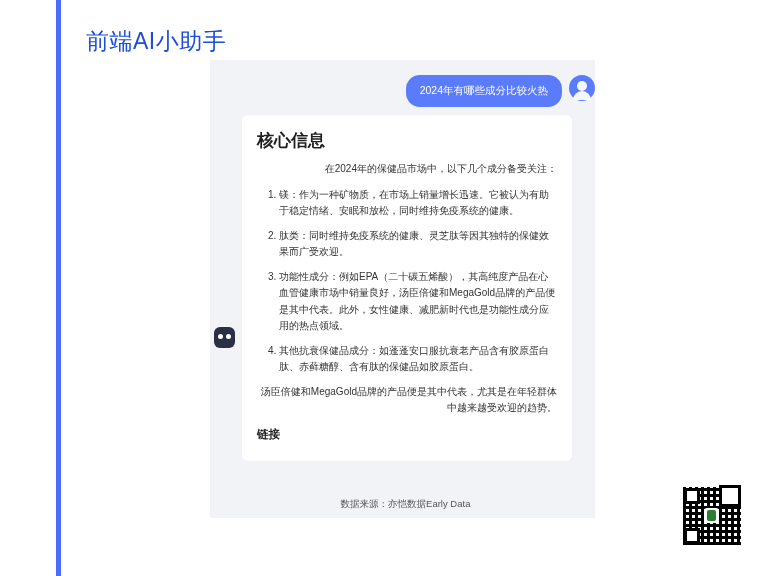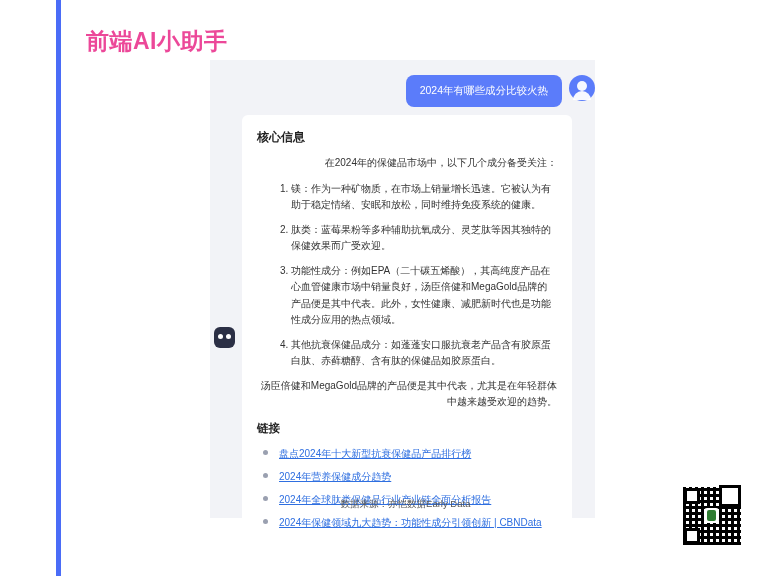--- a/index.html
+++ b/index.html
@@ -20,22 +20,22 @@
     top: 0;
     width: 5px;
     height: 576px;
     background: #4a6cf7;
   }
   .page-title {
     position: absolute;
     left: 86px;
     top: 26px;
     font-size: 23px;
-    font-weight: bold;
-    color: #ec4899;
+    font-weight: normal;
+    color: #1d4ed8;
     letter-spacing: 0.5px;
     white-space: nowrap;
   }
   .chat-panel {
     position: absolute;
     left: 210px;
     top: 60px;
     width: 385px;
     height: 458px;
     background: #f2f3f7;
@@ -46,21 +46,21 @@
     right: 0px;
     top: 15px;
     display: flex;
     align-items: flex-start;
   }
   .user-bubble {
     background: #5b7cfa;
     color: #ffffff;
     font-size: 10.5px;
     padding: 9px 14px;
-    border-radius: 8px;
+    border-radius: 14px;
     white-space: nowrap;
     line-height: 1.3;
   }
   .user-avatar {
     width: 26px;
     height: 26px;
     border-radius: 50%;
     background: #5b7cfa;
     margin-left: 7px;
     position: relative;
@@ -114,42 +114,41 @@
     left: 32px;
     top: 55px;
     width: 330px;
     background: #ffffff;
     border-radius: 6px;
     padding: 14px 15px 12px 15px;
     box-sizing: border-box;
     color: #2a2a2a;
   }
   .card-h {
-    font-size: 12px;
+    font-size: 17px;
     font-weight: bold;
     color: #1f1f1f;
     margin: 0 0 9px 0;
   }
   .card-p {
     font-size: 10px;
     line-height: 1.55;
     margin: 0 0 10px 0;
     color: #333333;
     text-align: right;
   }
   ol.items {
     margin: 0 0 9px 0;
     padding-left: 22px;
   }
   ol.items > li {
     font-size: 10px;
     line-height: 1.62;
     margin-bottom: 9px;
     color: #333333;
-    margin-left: 12px;
   }
   .card-h2 {
     font-size: 11.5px;
     font-weight: bold;
     color: #1f1f1f;
     margin: 12px 0 7px 0;
   }
   ul.links {
     margin: 0;
     padding-left: 22px;
@@ -233,32 +232,26 @@
   <div class="bot-avatar">
     <span class="eye l"></span>
     <span class="eye r"></span>
   </div>
 
   <div class="bot-card">
     <div class="card-h">核心信息</div>
     <p class="card-p">在2024年的保健品市场中，以下几个成分备受关注：</p>
     <ol class="items">
       <li>镁：作为一种矿物质，在市场上销量增长迅速。它被认为有助于稳定情绪、安眠和放松，同时维持免疫系统的健康。</li>
-      <li>肽类：蓝莓果粉等多种辅助抗氧成分、灵芝肽等因其独特的保健效果而广受欢迎。</li>
+      <li>肽类：同时维持免疫系统的健康、灵芝肽等因其独特的保健效果而广受欢迎。</li>
       <li>功能性成分：例如EPA（二十碳五烯酸），其高纯度产品在心血管健康市场中销量良好，汤臣倍健和MegaGold品牌的产品便是其中代表。此外，女性健康、减肥新时代也是功能性成分应用的热点领域。</li>
       <li>其他抗衰保健品成分：如蓬蓬安口服抗衰老产品含有胶原蛋白肽、赤藓糖醇、含有肽的保健品如胶原蛋白。</li>
     </ol>
     <p class="card-p">汤臣倍健和MegaGold品牌的产品便是其中代表，尤其是在年轻群体中越来越受欢迎的趋势。</p>
     <div class="card-h2">链接</div>
-    <ul class="links">
-      <li><a>盘点2024年十大新型抗衰保健品产品排行榜</a></li>
-      <li><a>2024年营养保健成分趋势</a></li>
-      <li><a>2024年全球肽类保健品行业产业链全面分析报告</a></li>
-      <li><a>2024年保健领域九大趋势：功能性成分引领创新 | CBNData</a></li>
-    </ul>
   </div>
 
   <div class="source-note">数据来源：亦恺数据Early Data</div>
 </div>
 
 <div class="qr">
   <div class="ctr">
       <div class="dot"></div>
     </div>
 </div>

